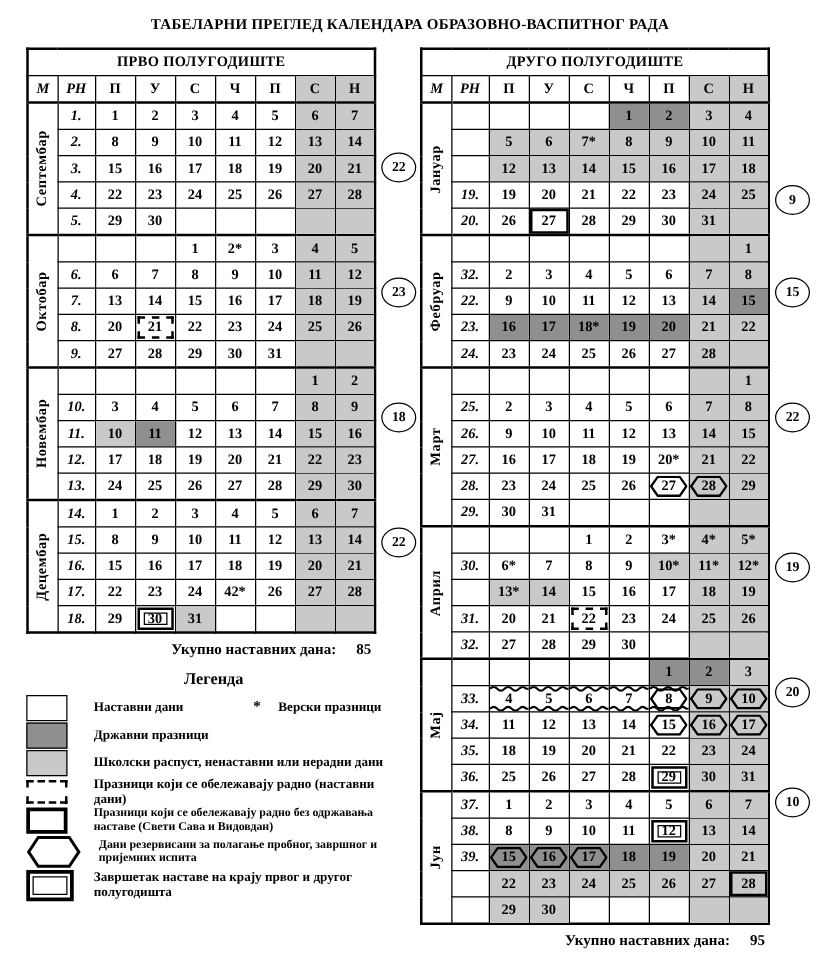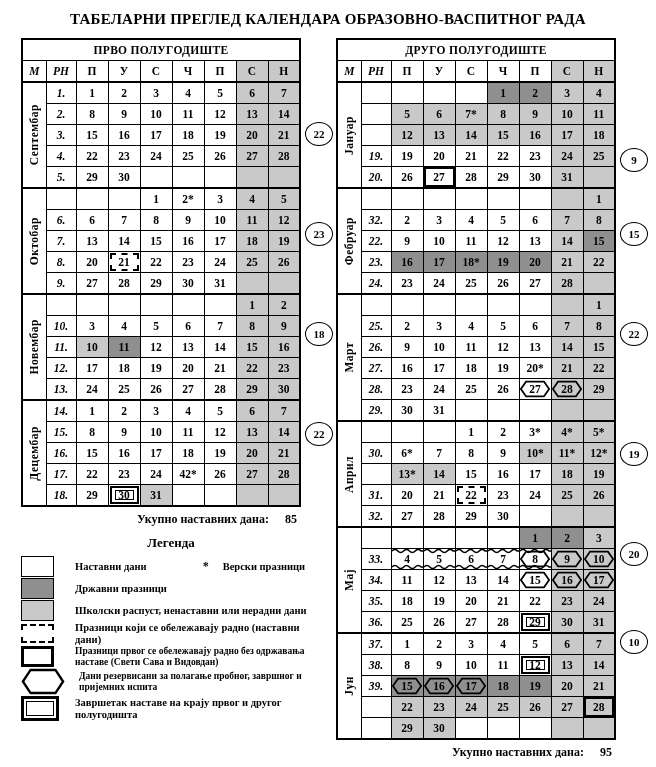--- a/index.html
+++ b/index.html
@@ -1,18 +1,18 @@
 <!DOCTYPE html>
 <html style="--lg: #c9c9c9; --dg: #8f8f8f;"><head>
 <meta charset="utf-8">
 <style>
   :root{ --lg:#c9c9c9; --dg:#8f8f8f; --ink:#000; }
   html,body{margin:0;padding:0;background:#fff;}
   body{width:656px;height:767px;overflow:hidden;font-family:"Liberation Serif",serif;color:var(--ink);position:relative;}
-  .title{ text-align:center; padding-top:9px; font-weight:bold; font-size:15px; line-height:21px; letter-spacing:.2px;}
+  .title{ text-align:center; padding-top:9px; font-weight:bold; font-size:12px; line-height:21px; letter-spacing:.2px;}
   .main{ display:flex; margin:8px 0 0 21px; gap:37px;}
   .col{ width:278px; flex:0 0 278px;}
   .sem{ position:relative; width:278px;}
   table.cal{ border-collapse:collapse; table-layout:fixed; width:278px; border:2px solid var(--ink);}
   table.cal td{ border:1px solid var(--ink); text-align:center; vertical-align:middle; padding:0; height:20px; font-weight:bold; font-size:11.5px; position:relative; overflow:visible;}
   td.sem-title{ height:21px; font-size:13px; border-width:2px; letter-spacing:.3px;}
   td.hd{ height:20px; border-top-width:2px; border-bottom-width:2px; font-size:11px;}
   td.hd.ital{ font-style:italic;}
   td.month{ border-width:2px; }
   .mlabel{ writing-mode:vertical-rl; transform:rotate(180deg); margin:0 auto; font-size:11.5px; letter-spacing:.5px; line-height:1;}
@@ -328,21 +328,21 @@
             <div class="legend-item">
               <div class="legend-icon">
                 <div class="lg-rect dashed"></div>
               </div>
               <div class="legend-text"><span>Празници који се обележавају радно (наставни дани)</span></div>
             </div>
             <div class="legend-item">
               <div class="legend-icon">
                 <div class="lg-rect solidb"></div>
               </div>
-              <div class="legend-text small"><span>Празници првог се обележавају радно без одржавања наставе (Свети Сава и Видовдан)</span></div>
+              <div class="legend-text small"><span>Празници који се обележавају радно без одржавања наставе (Свети Сава и Видовдан)</span></div>
             </div>
             <div class="legend-item">
               <div class="legend-icon">
                 <svg class="" viewBox="0 0 46 28" preserveAspectRatio="none" width="44" height="27">
                   <polygon points="10,2 36,2 44,14 36,26 10,26 2,14" fill="none" stroke="#000" stroke-width="2.5"></polygon>
                 </svg>
               </div>
               <div class="legend-text small"><span>Дани резервисани за полагање пробног, завршног и пријемних испита</span></div>
             </div>
             <div class="legend-item">

